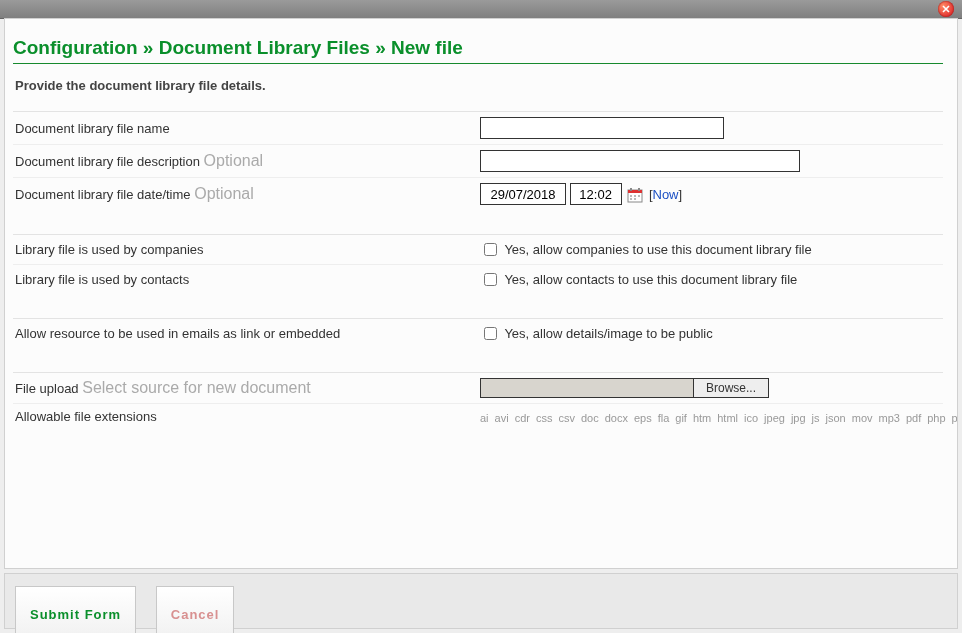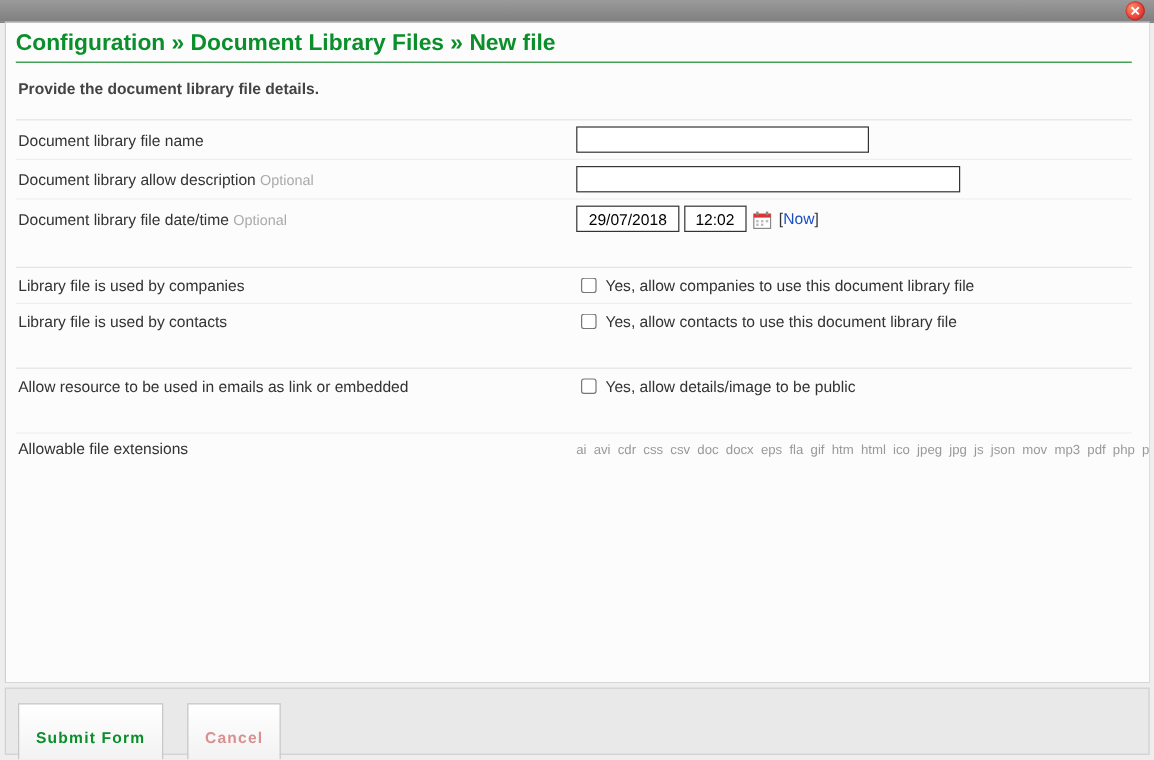--- a/index.html
+++ b/index.html
@@ -1,29 +1,29 @@
 <!DOCTYPE html>
 <html><head>
 <meta charset="utf-8">
 <style>
 html,body{margin:0;padding:0;font-family:Arial,Helvetica,sans-serif;font-size:13px;color:#333;background:#eee;}
 .window{width:962px;height:633px;background:#eee;position:relative;box-sizing:border-box;overflow:hidden;}
 .titlebar{height:18px;background:linear-gradient(#9a9a9a,#7f7f7f);border-bottom:1px solid #666;position:relative;}
 .close-btn{position:absolute;right:8px;top:1px;width:16px;height:16px;border-radius:8px;background:radial-gradient(circle at 30% 30%,#ff8a65,#e53935 70%);box-shadow:inset 0 0 2px #800;cursor:pointer;}
 .close-btn svg{display:block;margin:3px auto;}
-.content{position:absolute;top:18px;left:4px;right:4px;bottom:64px;background:#fcfcfc;border:1px solid #d0d0d0;box-sizing:border-box;overflow-y:auto;padding:6px 14px 14px 8px;}
+.content{position:absolute;top:18px;left:4px;right:4px;bottom:64px;background:#fcfcfc;border:1px solid #d0d0d0;box-sizing:border-box;overflow-y:auto;padding:18px 14px 14px 8px;}
 h1.breadcrumb{margin:0 0 4px 0;font-size:19px;font-weight:bold;color:#0a8f2b;font-family:Arial,Helvetica,sans-serif;}
 h1.breadcrumb .sep{color:#0a8f2b;}
 hr.under{border:none;border-top:1px solid #178a2e;margin:2px 0 14px 0;}
 .intro{margin:0 0 18px 2px;color:#444;font-weight:bold;}
 table.form{width:100%;border-collapse:collapse;}
 table.form td{padding:5px 0 5px 2px;vertical-align:middle;border-top:1px solid #eee;}
 table.form tr.first td{border-top:1px solid #e3e3e3;margin-left:34px;}
 table.form td.label{width:50%;color:#333;}
-.optional{color:#aaa;font-size:12px;}
+.optional{color:#aaa;font-size:16px;}
 .spacer td{height:14px;border:none!important;}
 input.text{border:1px solid #333;padding:2px 3px;font-size:13px;height:16px;text-align:center;}
 input.date{width:78px;}
 input.time{width:44px;}
 .now-link{color:#1a4fc4;cursor:pointer;text-align:center;}
 .cal-icon{display:inline-block;width:16px;height:16px;vertical-align:middle;margin:0 2px;}
 .checkbox{width:13px;height:13px;vertical-align:-2px;margin-right:4px;}
 .file-box{display:inline-block;border:1px solid #333;}
 .file-box .fn{display:inline-block;width:212px;height:18px;background:#d8d5ce;vertical-align:middle;}
 .file-box .browse{display:inline-block;height:18px;line-height:18px;padding:0 12px;background:#eee;border-left:1px solid #333;font-size:12px;cursor:pointer;vertical-align:middle;}
@@ -60,21 +60,21 @@
   <p class="intro">Provide the document library file details.</p>
 
   <table class="form">
     <tbody>
           <tr class="first">
       <td class="label">Document library file name</td>
       <td><input class="text" style="width: 236px;" value=""></td>
     </tr>
     <tr>
       <td class="label">
-        <span>Document library allow description </span>
+        <span>Document library file description </span>
         <span class="optional">Optional</span>
       </td>
       <td><input class="text" style="width: 312px;" value=""></td>
     </tr>
     <tr>
       <td class="label">
         <span>Document library file date/time </span>
         <span class="optional">Optional</span>
       </td>
       <td>
@@ -125,20 +125,31 @@
       <td>
         <input type="checkbox" class="checkbox" style="">
         <span>Yes, allow details/image to be public</span>
       </td>
     </tr>
 
     <tr class="spacer">
             <td colspan="2"></td>
           </tr>
 
+    <tr class="first">
+      <td class="label">
+        <span>File upload </span>
+        <span class="optional">Select source for new document</span>
+      </td>
+      <td>
+        <span class="file-box">
+          <span class="fn"></span><span class="browse">Browse...</span>
+        </span>
+      </td>
+    </tr>
     <tr>
       <td class="label" style="vertical-align:top">Allowable file extensions</td>
       <td>
         <div class="ext-list" id="ext-list"><span>ai</span><span>avi</span><span>cdr</span><span>css</span><span>csv</span><span>doc</span><span>docx</span><span>eps</span><span>fla</span><span>gif</span><span>htm</span><span>html</span><span>ico</span><span>jpeg</span><span>jpg</span><span>js</span><span>json</span><span>mov</span><span>mp3</span><span>pdf</span><span>php</span><span>png</span></div>
       </td>
     </tr>
   </tbody>
       </table>
 
 </div>

